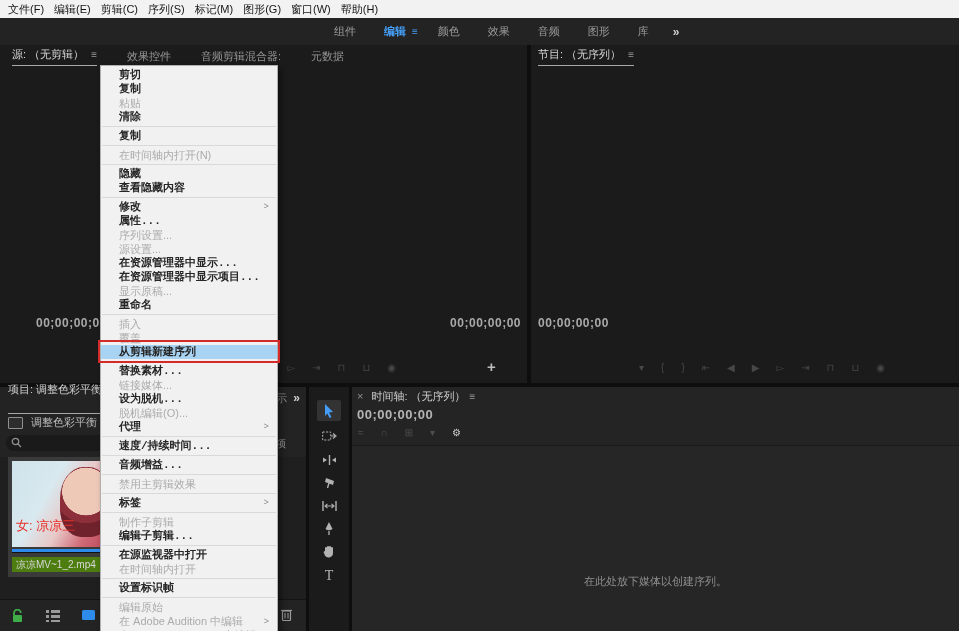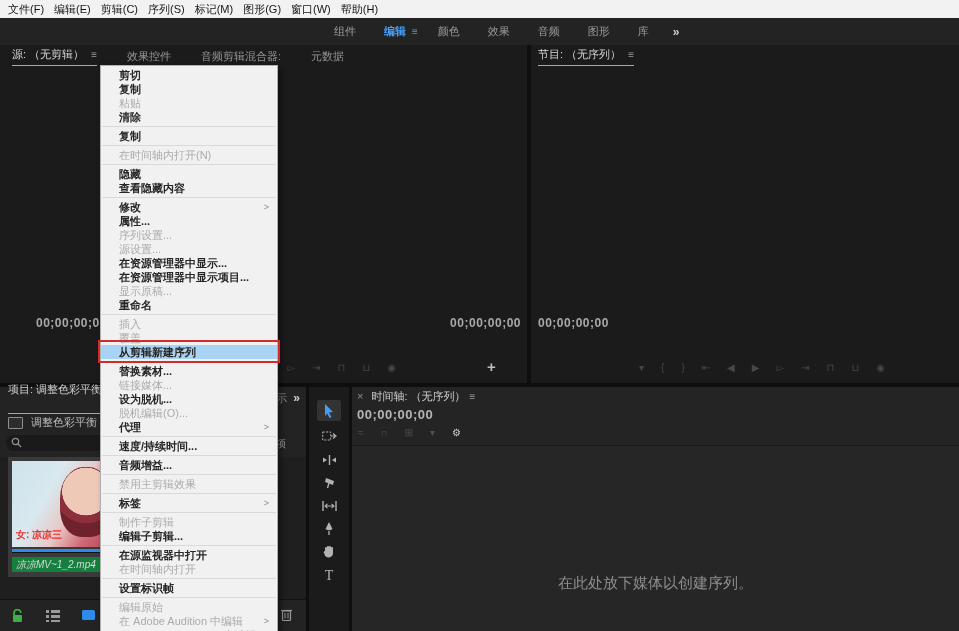--- a/index.html
+++ b/index.html
@@ -49,26 +49,26 @@
   .search-row{position:absolute;left:6px;top:48px;width:294px;height:16px;}
   .search-box{position:absolute;left:0;top:0;width:236px;height:16px;background:#1a1a1a;border-radius:8px;}
   .search-ic{position:absolute;left:5px;top:2px;color:#8f8f8f;}
   .count{position:absolute;right:14px;top:2px;font-size:10px;color:#9a9a9a;}
   .proj-body{position:absolute;left:0;top:70px;width:306px;height:142px;background:#1f1f1f;}
   .clip-card{position:absolute;left:8px;top:0px;width:114px;height:120px;background:#3a3a3a;}
   .clip-thumb{position:absolute;left:4px;top:4px;width:106px;height:86px;
       background:linear-gradient(120deg,#cfe3ea 0%,#d8e9ef 35%,#e8c9c8 55%,#d06a76 75%,#b43b4e 100%);overflow:hidden;}
   .clip-face{position:absolute;right:6px;top:6px;width:52px;height:70px;border-radius:45% 45% 40% 40%;
       background:radial-gradient(circle at 50% 35%,#efc9b8 0 45%,#8c2f3a 46% 60%,#70222c 61% 100%);}
-  .clip-cap{position:absolute;left:4px;bottom:5px;font-size:10px;color:#e8302a;font-weight:bold;white-space:nowrap;}
+  .clip-cap{position:absolute;left:4px;bottom:12px;font-size:13px;color:#e8302a;font-weight:normal;white-space:nowrap;}
   .clip-scrub{position:absolute;left:4px;top:92px;width:106px;height:4px;background:#111;}
   .clip-scrub i{display:block;width:100%;height:3px;background:#2d8ceb;}
-  .clip-name{position:absolute;left:4px;top:100px;width:106px;height:15px;background:#15803d;
+  .clip-name{position:absolute;left:4px;top:100px;width:106px;height:15px;background:#4d7c0f;
       font-size:10px;color:#d8d8d8;line-height:15px;padding-left:4px;box-sizing:border-box;
-      white-space:nowrap;overflow:hidden;font-style:italic;}
+      white-space:nowrap;overflow:hidden;}
   .proj-foot{position:absolute;left:0;top:212px;width:306px;height:32px;background:#232323;border-top:1px solid #141414;
       display:flex;align-items:center;gap:22px;padding-left:12px;box-sizing:border-box;}
   .proj-foot svg{display:block;cursor:pointer;}
   .zoom-slider{display:flex;align-items:center;gap:2px;}
   .trash{position:absolute;right:14px;top:8px;}
 
   
   #tools-panel{left:309px;top:387px;width:40px;height:244px;background:#1b1b1b;}
   .tool{position:absolute;left:8px;width:24px;height:21px;display:flex;align-items:center;justify-content:center;
         color:#b2b2b2;font-size:13px;cursor:pointer;}
@@ -76,28 +76,28 @@
   .tool svg{display:block;}
 
   
   #timeline-panel{left:352px;top:387px;width:607px;height:244px;background:#242424;}
   .tl-hdr{display:flex;align-items:center;height:18px;font-size:11px;color:#cfcfcf;padding-left:5px;}
   .tl-close{color:#8f8f8f;margin-right:8px;cursor:pointer;}
   .tl-tc{position:absolute;left:5px;top:20px;font-size:13px;font-weight:bold;letter-spacing:.5px;color:#b5b5b5;}
   .tl-icons{position:absolute;left:6px;top:40px;display:flex;gap:17px;font-size:10px;color:#4f4f4f;}
   .tl-icons .lit{color:#cfcfcf;}
   .tl-body{position:absolute;left:0;top:58px;width:607px;height:186px;background:#262626;border-top:1px solid #1a1a1a;}
-  .tl-msg{position:absolute;left:0;top:128px;width:100%;text-align:center;font-size:15px;color:#8f8f8f;}
+  .tl-msg{position:absolute;left:0;top:128px;width:100%;text-align:center;font-size:11px;color:#8f8f8f;}
 
   
   #ctx{position:absolute;left:100px;top:65px;width:178px;background:#f1f1f1;
        border:1px solid #b0b0b0;box-shadow:3px 3px 6px rgba(0,0,0,.45);padding:2px 0;z-index:10;box-sizing:border-box;}
   .mi{height:14px;line-height:14px;font-size:11px;padding:0 8px 0 18px;white-space:nowrap;cursor:pointer;
       display:flex;justify-content:space-between;align-items:center;overflow:hidden;}
-  .mi.e{color:#262626;font-weight:bold;}
+  .mi.e{color:#262626;font-weight:bold;font-family:Liberation Mono, monospace;}
   .mi.d{color:#ababab;}
   .mi .arr{color:#8f8f8f;font-size:9px;font-weight:normal;}
   .mi.hl{background:#a9d3f2;}
   .sep{height:1px;background:#d9d9d9;margin:2px 1px;}
 
   .red-box{position:absolute;left:98px;top:340px;width:182px;height:23px;border:2px solid #d32a2a;z-index:11;box-sizing:border-box;pointer-events:none;}
 </style>
 </head>
 <body>
 

